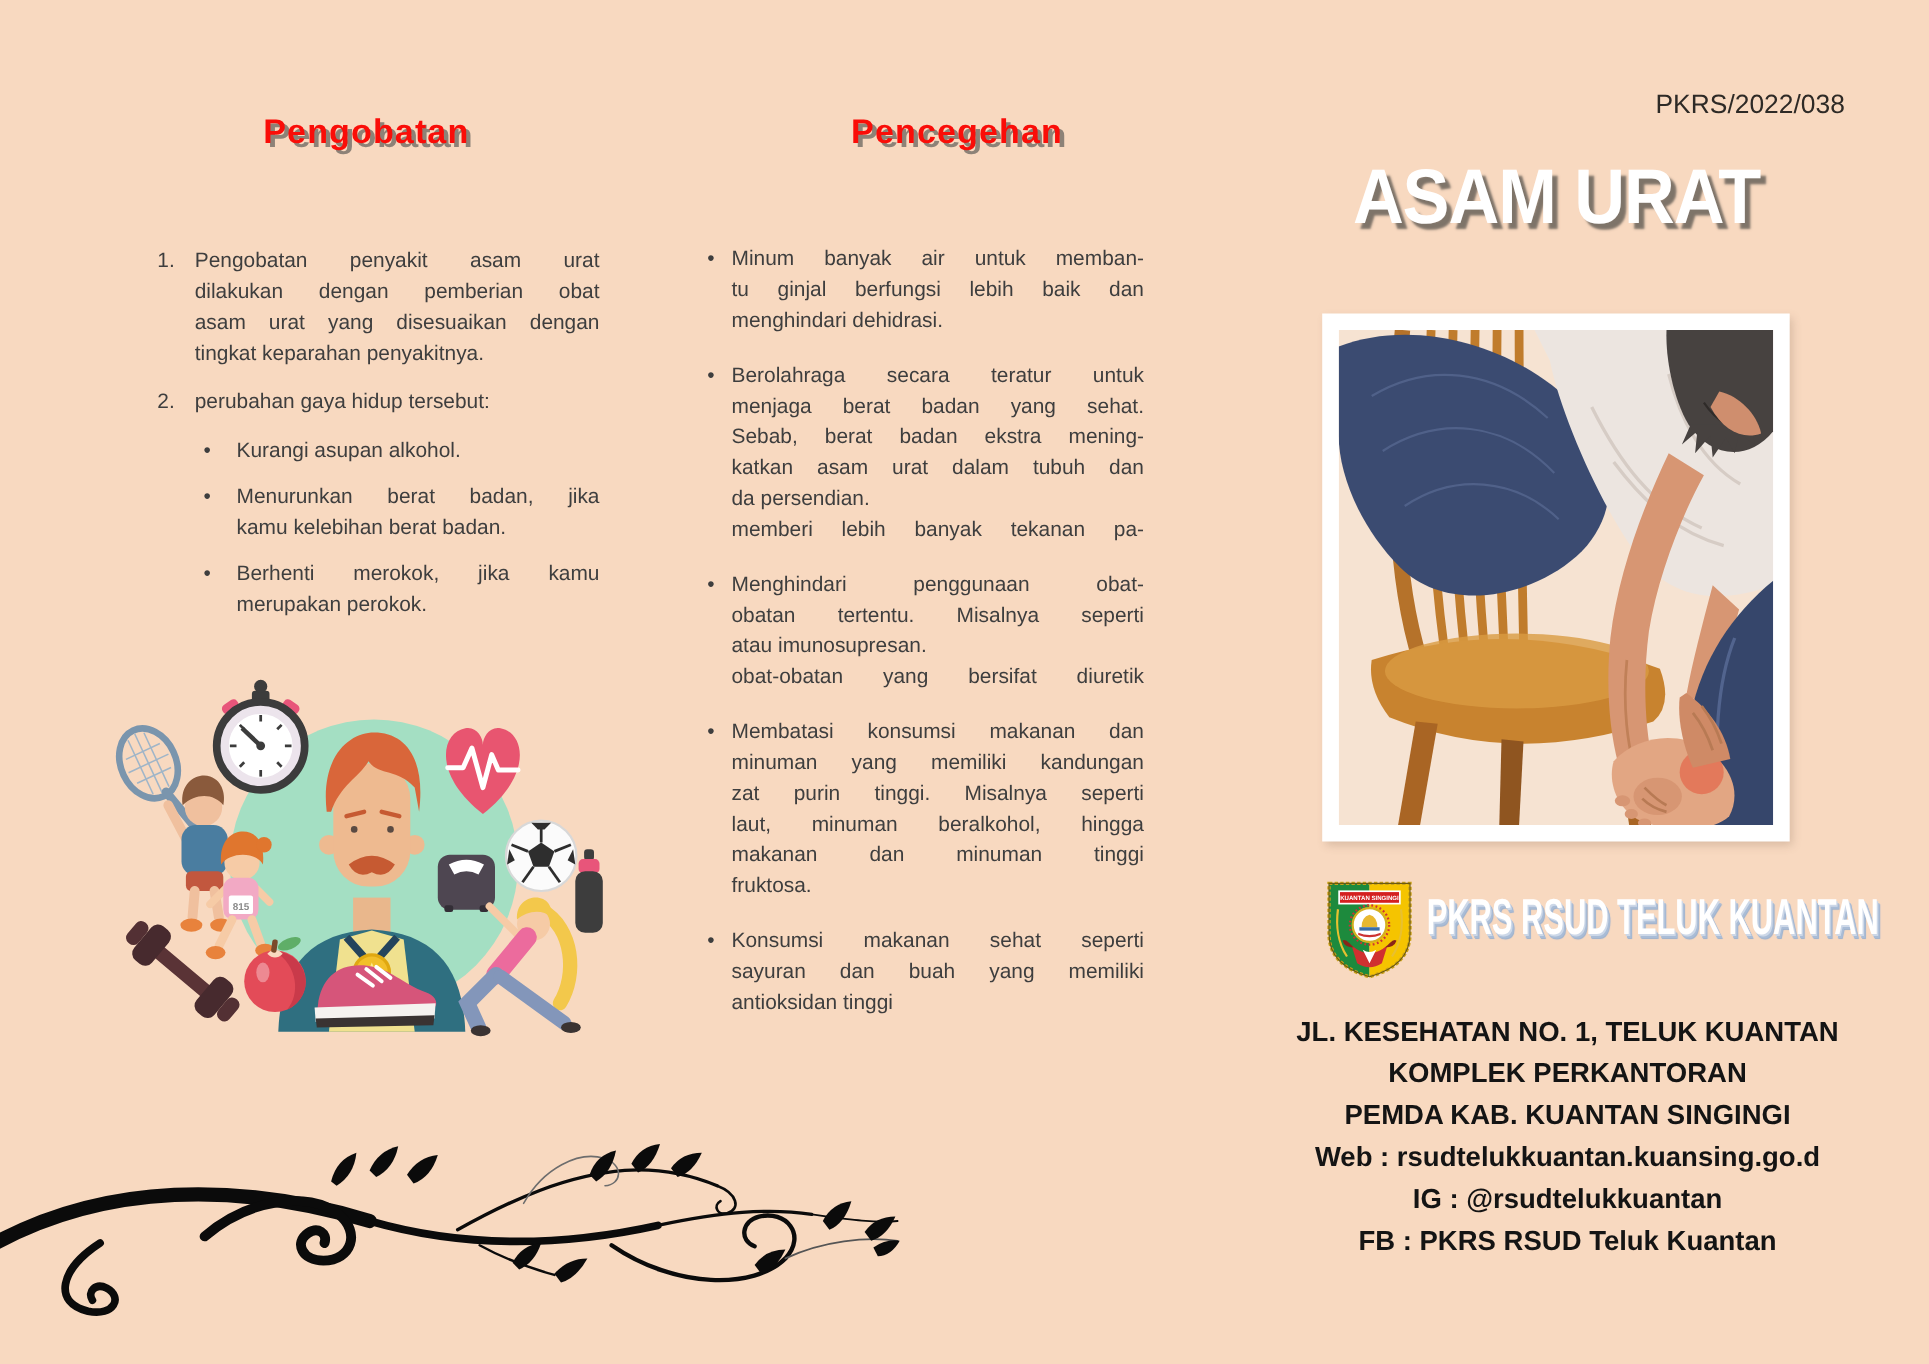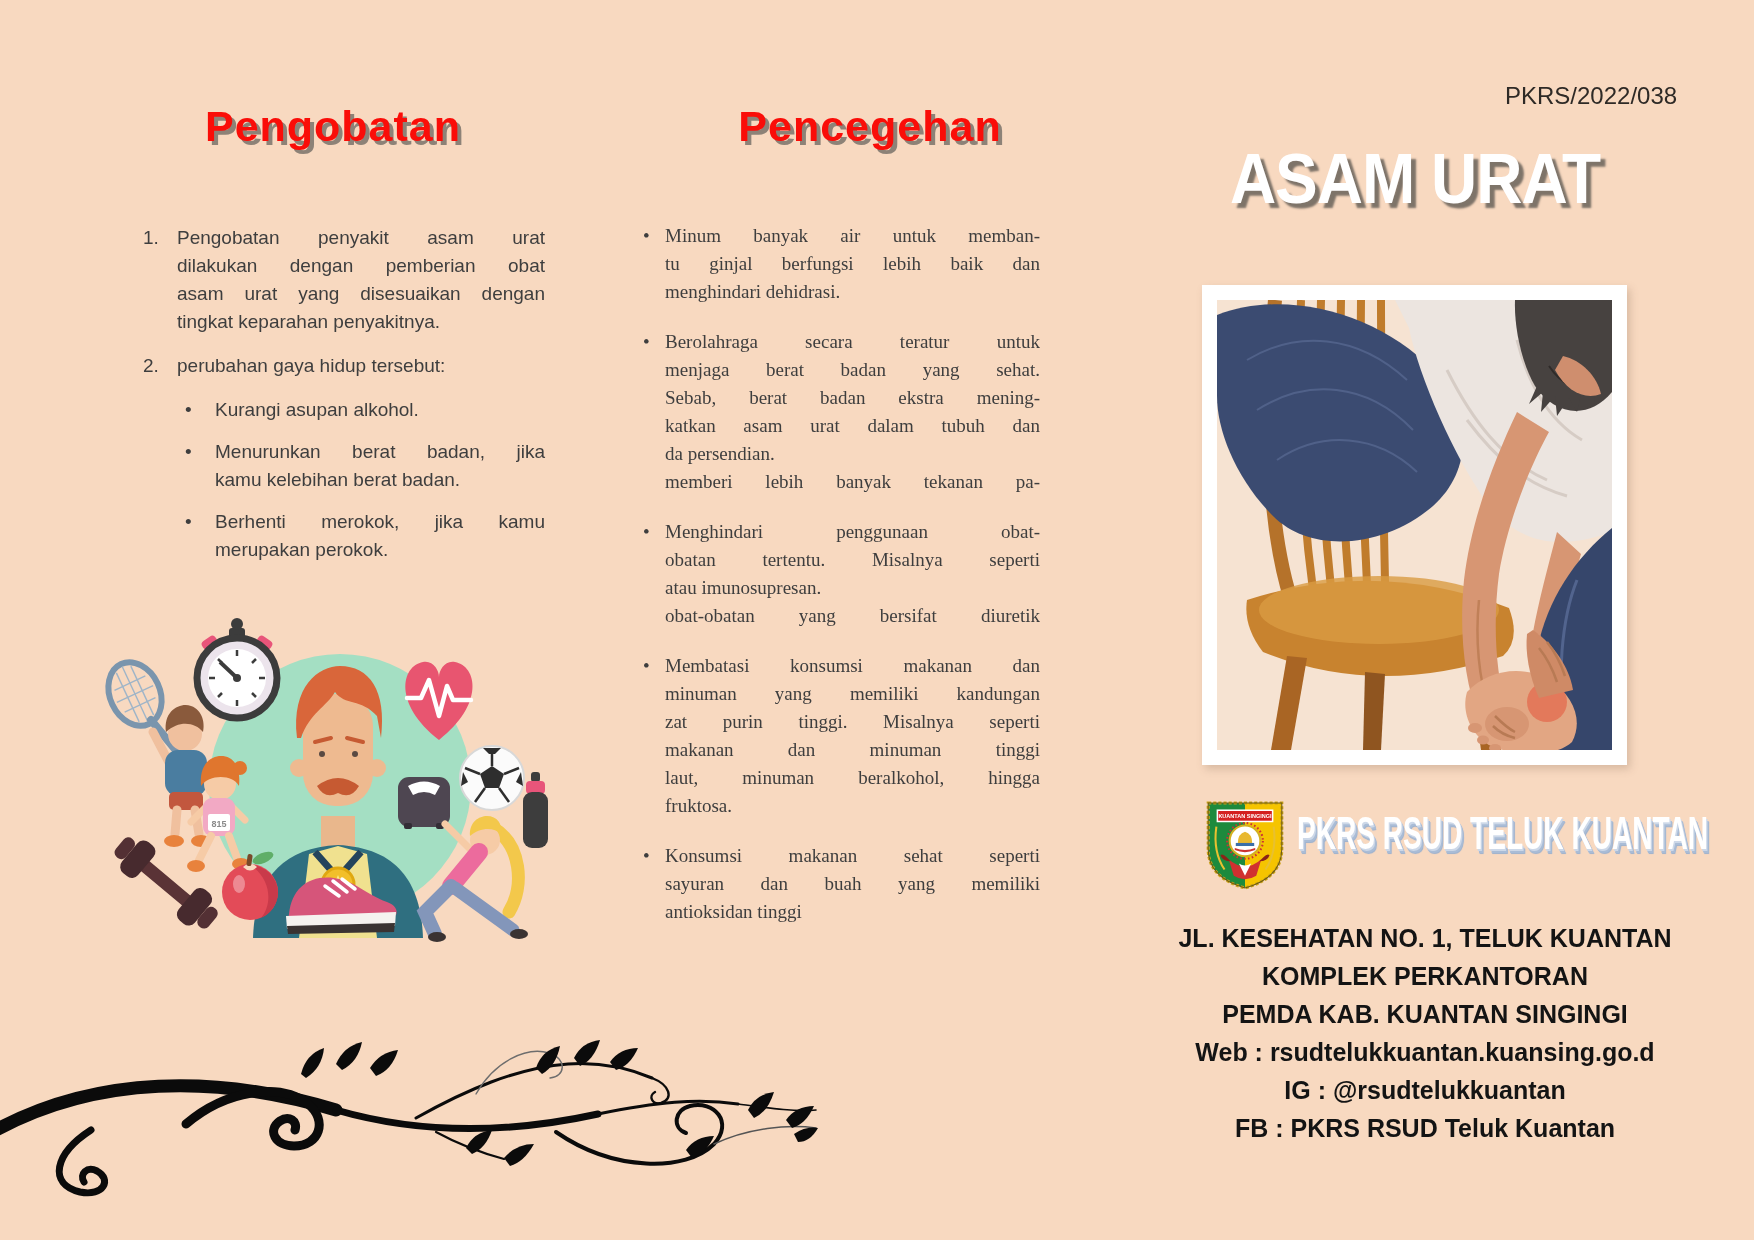--- a/index.html
+++ b/index.html
@@ -11,40 +11,40 @@
     font-family:"Liberation Sans", sans-serif;
     color:#3e3e3e;
   }
   .abs{position:absolute;}
 
   
   .panel-title{
     position:absolute;
     width:440px;
     text-align:center;
-    font-size:43px;
+    font-size:31px;
     font-weight:bold;
     letter-spacing:1px;
     color:#fa0d08;
     text-shadow:4px 4px 0 #8d8277;
   }
   .t-left{left:113px;top:102px;}
   .t-mid{left:650px;top:102px;}
 
   
   .body-list{position:absolute;font-size:19px;line-height:28px;color:#3e3e3e;}
   .list-left{left:143px;top:224px;width:402px;}
   .list-mid{left:643px;top:222px;width:397px;}
   .num-item{display:flex;margin-bottom:16px;}
   .num-item .marker{width:34px;flex:none;}
   .btext{flex:1;min-width:0;}
   .sub-list{margin-left:42px;}
   .sub-item{display:flex;margin-bottom:14px;}
   .sub-item::before{content:"\2022";width:30px;flex:none;}
-  .mid-item{display:flex;margin-bottom:22px;font-family:Liberation Serif, serif;}
+  .mid-item{display:flex;margin-bottom:22px;}
   .mid-item::before{content:"\2022";width:22px;flex:none;}
   .jline{text-align:justify;text-align-last:justify;white-space:nowrap;}
   .jline.last{text-align:right;text-align-last:left;}
 
   
   .doc-number{position:absolute;left:1505px;top:82px;width:160px;font-size:24px;color:#2e2a26;}
   .main-title{
     position:absolute;left:1180px;top:138px;width:470px;
     text-align:center;font-size:64px;font-weight:bold;color:#ffffff;
     letter-spacing:-1px;transform:scaleY(1.10);transform-origin:center top;
@@ -327,22 +327,22 @@
           <div class="jline">obatan tertentu. Misalnya seperti</div>
           <div class="jline last">atau imunosupresan.</div>
           <div class="jline">obat-obatan yang bersifat diuretik</div>
         </div>
     </div>
     <div class="mid-item">
       <div class="btext">
           <div class="jline">Membatasi konsumsi makanan dan</div>
           <div class="jline">minuman yang memiliki kandungan</div>
           <div class="jline">zat purin tinggi. Misalnya seperti</div>
+          <div class="jline">laut, minuman beralkohol, hingga</div>
           <div class="jline">makanan dan minuman tinggi</div>
-          <div class="jline">laut, minuman beralkohol, hingga</div>
           <div class="jline last">fruktosa.</div>
         </div>
     </div>
     <div class="mid-item">
       <div class="btext">
           <div class="jline">Konsumsi makanan sehat seperti</div>
           <div class="jline">sayuran dan buah yang memiliki</div>
           <div class="jline last">antioksidan tinggi</div>
         </div>
     </div>

